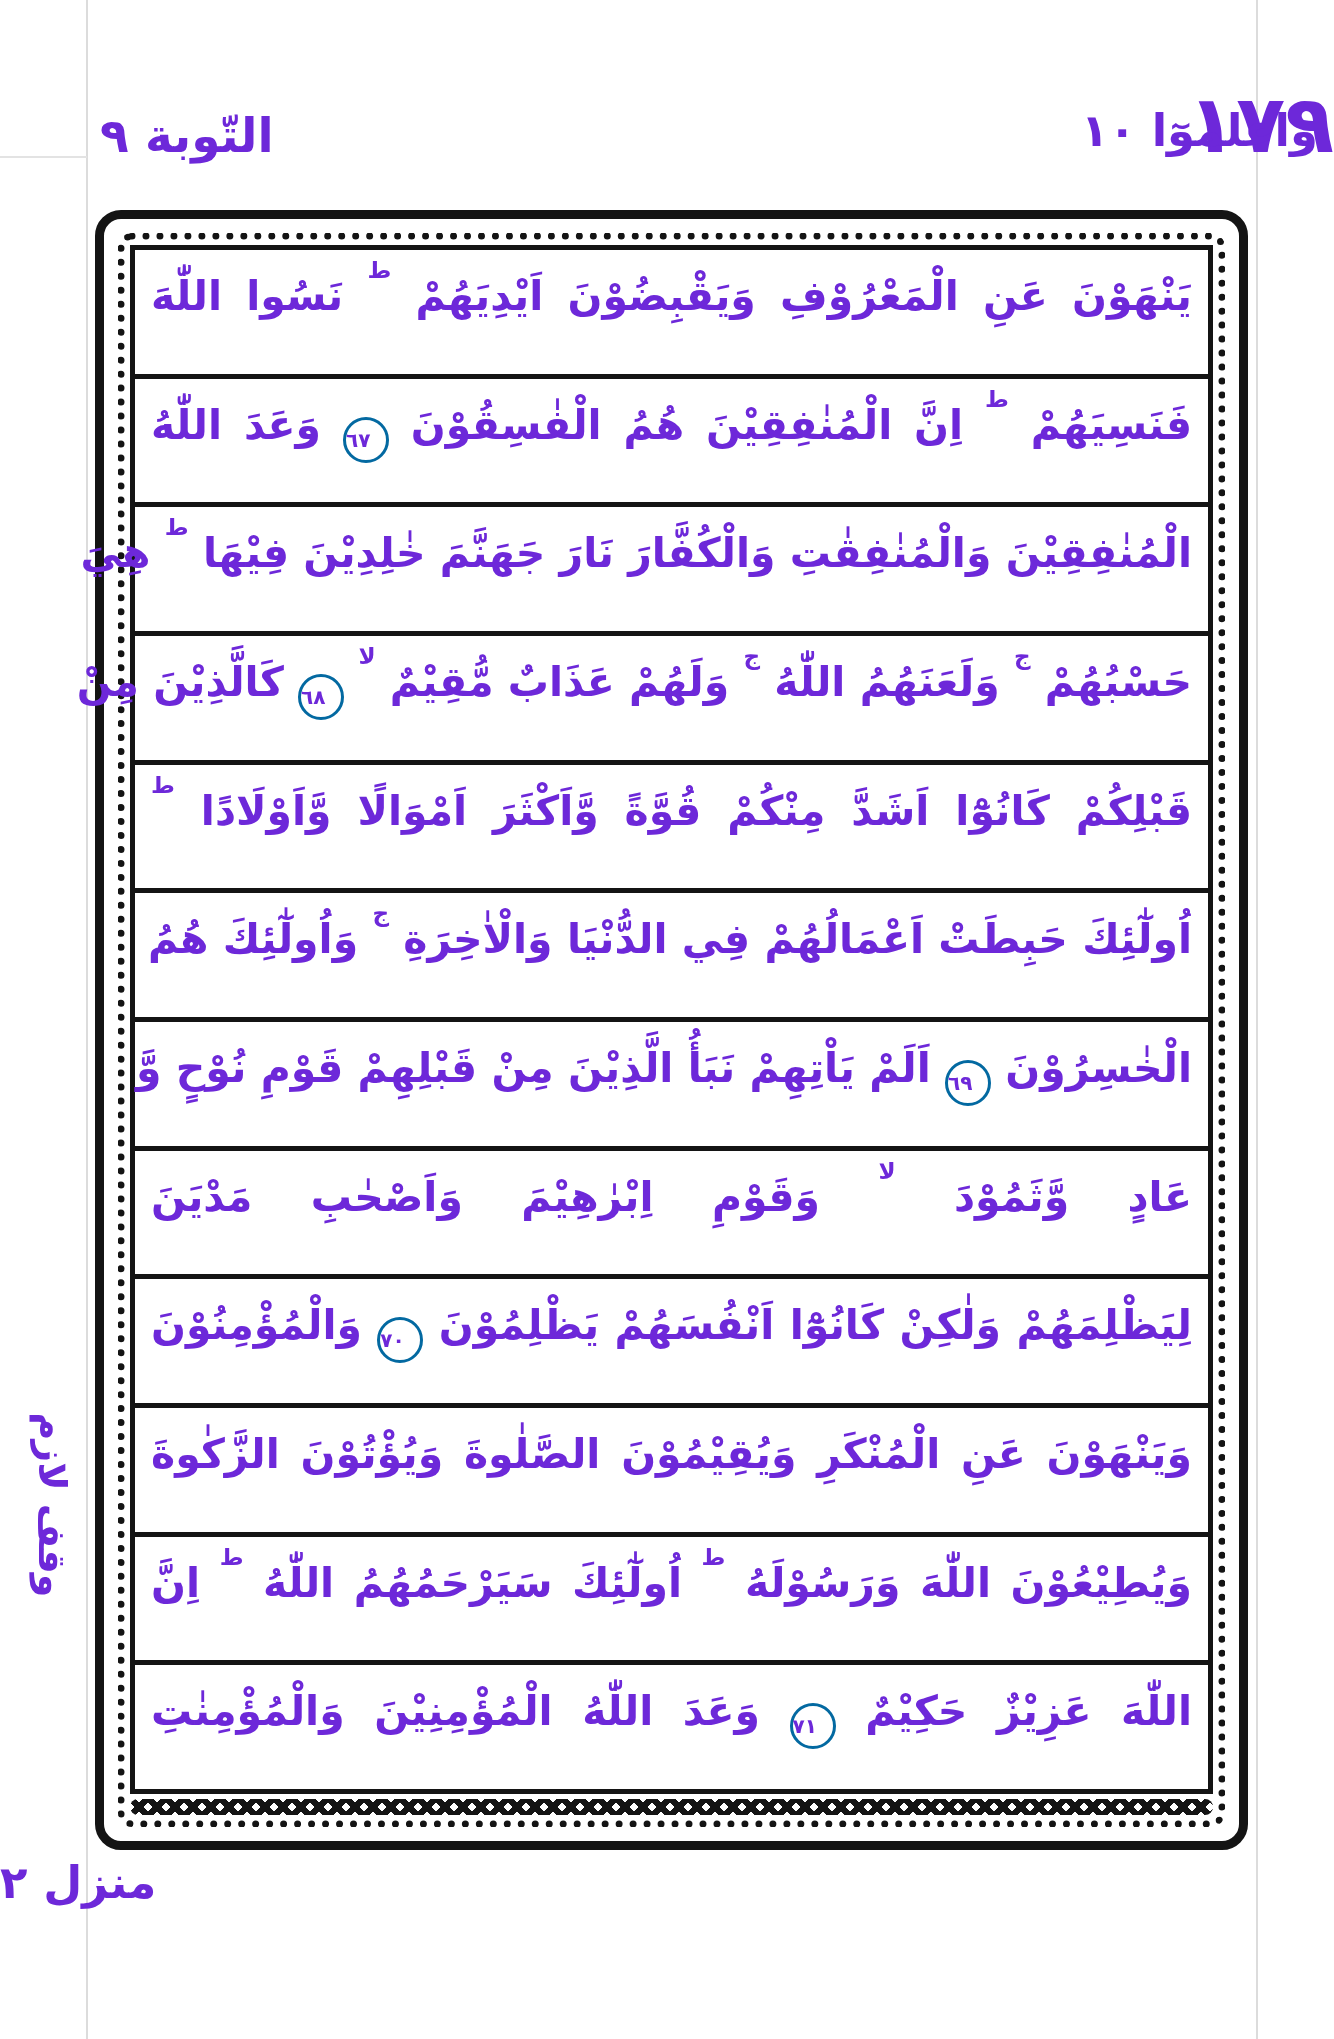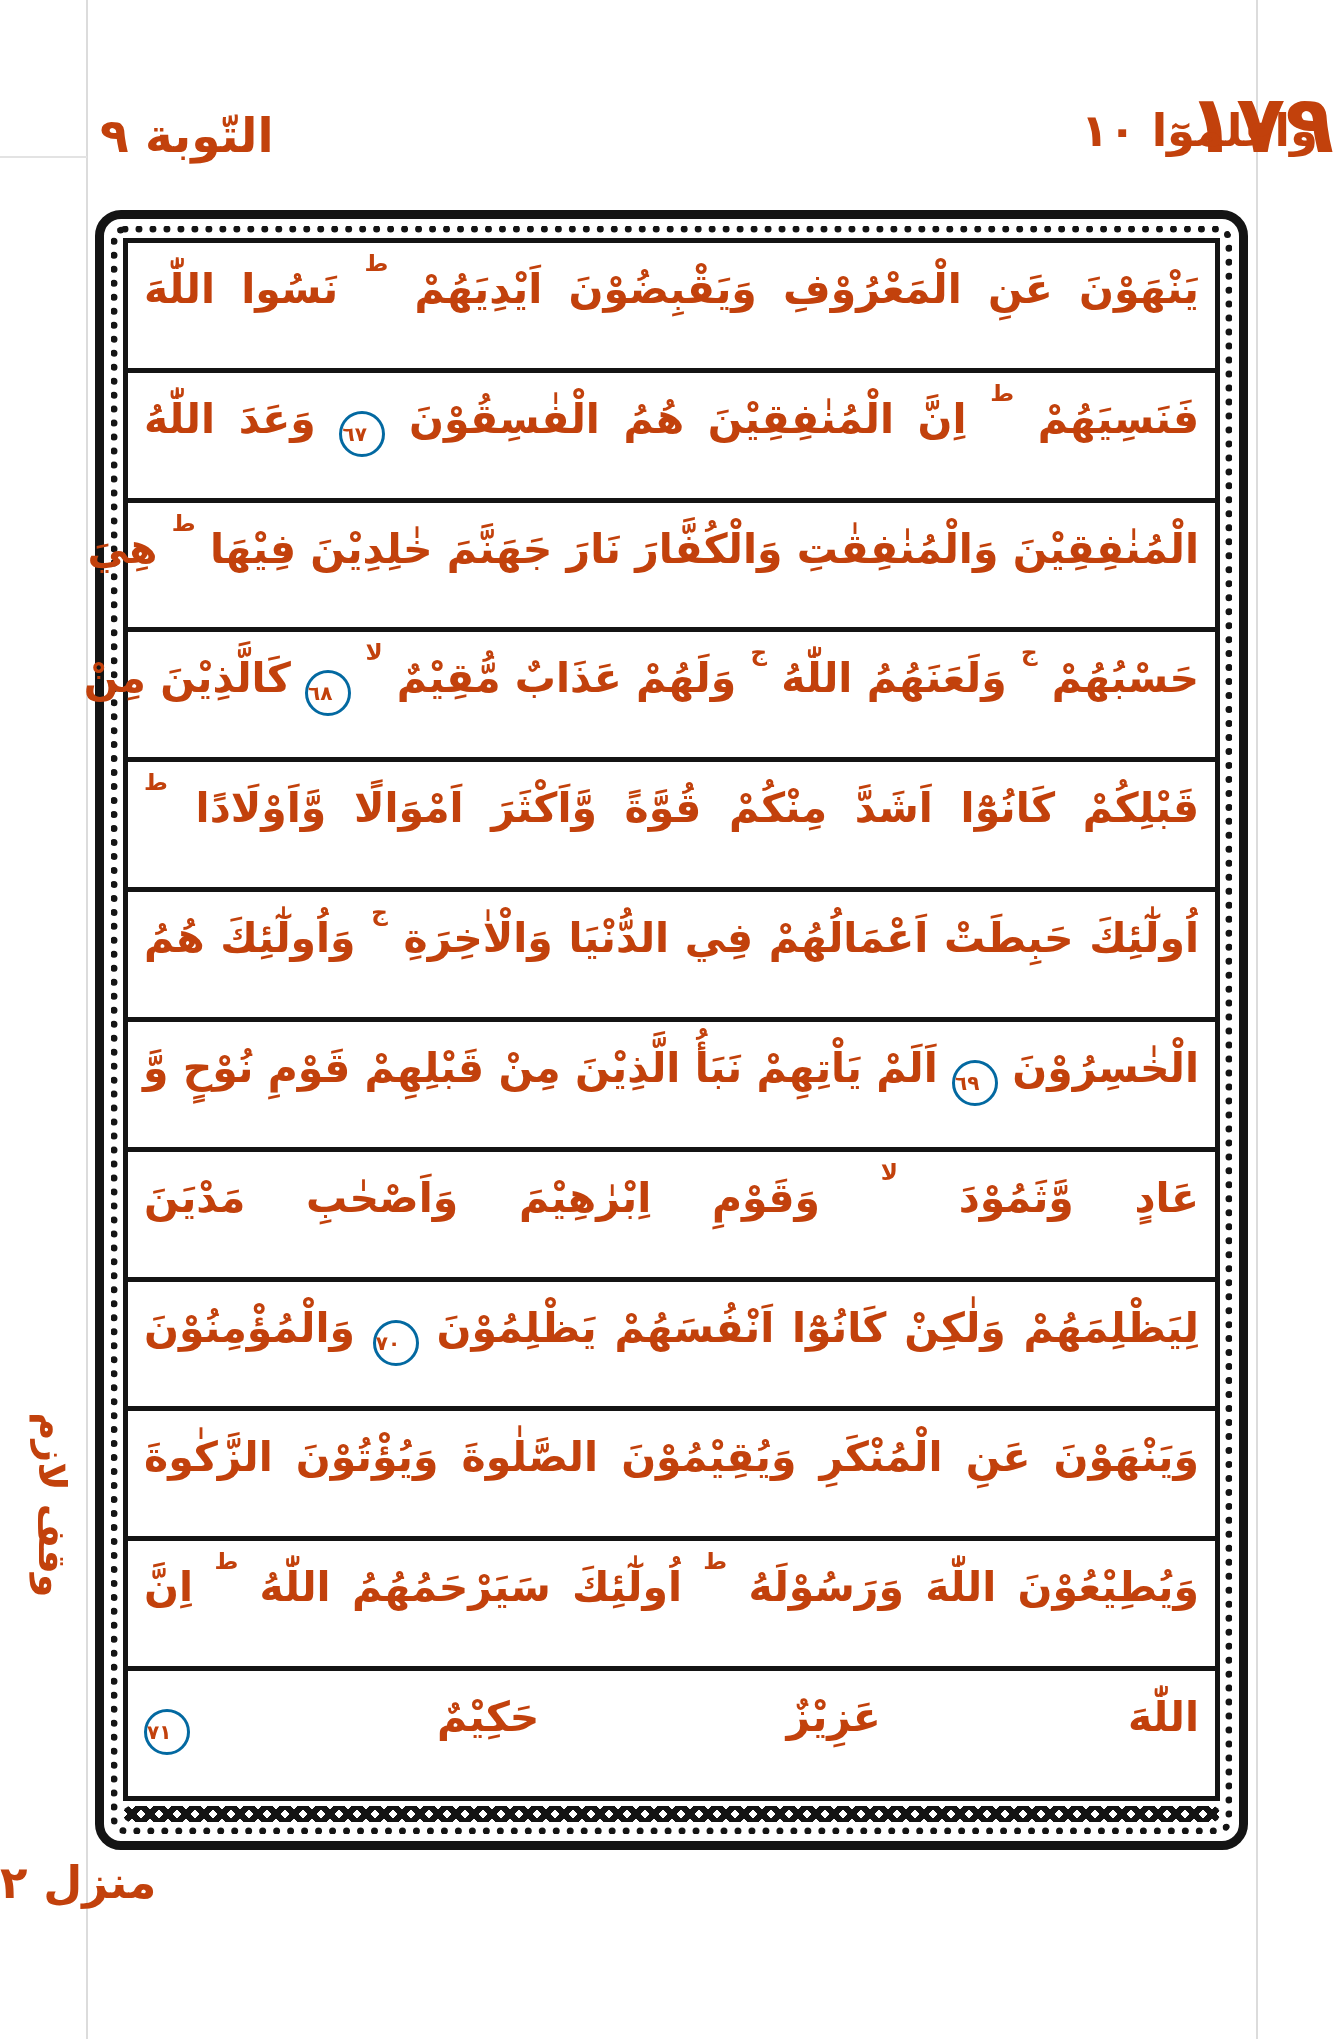--- a/index.html
+++ b/index.html
@@ -1,39 +1,39 @@
 <!DOCTYPE html>
 <html lang="ar" dir="rtl"><head>
 <meta charset="utf-8">
 <style>
   html,body{margin:0;padding:0;background:#ffffff;}
   #page{
     position:relative;
     width:1334px;height:2039px;
     background:#ffffff;
     font-family:"DejaVu Sans",sans-serif;
-    color:#c2410c;
+    color:#6d28d9;
     overflow:hidden;
   }
   
   .vguide{position:absolute;top:0;width:2px;height:100%;background:#dcdcdc;}
   #gutter-left{left:86px;}
   #gutter-right{left:1256px;}
   #hguide-topleft{position:absolute;left:0;top:156px;width:87px;height:2px;background:#e3e3e3;}
 
   
   #surah-name{position:absolute;left:100px;top:108px;font-size:47px;font-weight:bold;direction:rtl;}
   #page-number{position:absolute;left:0;right:0;top:78px;font-size:80px;font-weight:bold;direction:rtl;}
   #juz-name{position:absolute;right:16px;top:104px;font-size:45px;font-weight:bold;direction:rtl;}
 
   
   #frame{
     position:absolute;left:95px;top:210px;width:1153px;height:1640px;
     box-sizing:border-box;border:9px solid #141414;border-radius:26px;
-    padding:7px;background:#ffffff;
+    padding:14px;background:#ffffff;
   }
   #frame-band{
     box-sizing:border-box;width:100%;height:100%;
     border:7px dotted #141414;border-radius:14px;padding:5px;
     display:flex;flex-direction:column;
   }
   #textbox{
     flex:1;min-height:0;
     box-sizing:border-box;border:5px solid #141414;
     display:flex;flex-direction:column;
@@ -130,21 +130,21 @@
               <span class="vnum">٦٩</span>
             </span> <span class="seg">اَلَمْ يَاْتِهِمْ نَبَأُ الَّذِيْنَ مِنْ قَبْلِهِمْ قَوْمِ نُوْحٍ وَّ</span></div>
           <div class="qline"><span class="seg">عَادٍ وَّثَمُوْدَ</span> <span class="stop">لا</span> <span class="seg">وَقَوْمِ اِبْرٰهِيْمَ وَاَصْحٰبِ مَدْيَنَ</span></div>
           <div class="qline"><span class="seg">لِيَظْلِمَهُمْ وَلٰكِنْ كَانُوْٓا اَنْفُسَهُمْ يَظْلِمُوْنَ</span> <span class="vend">
               <span class="vnum">٧٠</span>
             </span> <span class="seg">وَالْمُؤْمِنُوْنَ</span></div>
           <div class="qline"><span class="seg">وَيَنْهَوْنَ عَنِ الْمُنْكَرِ وَيُقِيْمُوْنَ الصَّلٰوةَ وَيُؤْتُوْنَ الزَّكٰوةَ</span></div>
           <div class="qline"><span class="seg">وَيُطِيْعُوْنَ اللّٰهَ وَرَسُوْلَهُ</span> <span class="stop">ط</span> <span class="seg">اُولٰٓئِكَ سَيَرْحَمُهُمُ اللّٰهُ</span> <span class="stop">ط</span> <span class="seg">اِنَّ</span></div>
           <div class="qline"><span class="seg">اللّٰهَ عَزِيْزٌ حَكِيْمٌ</span> <span class="vend">
               <span class="vnum">٧١</span>
-            </span> </div>
+            </span> <span class="seg">وَعَدَ اللّٰهُ الْمُؤْمِنِيْنَ وَالْمُؤْمِنٰتِ</span></div>
         </div>
       <div id="bottom-ornament"></div>
     </div>
   </div>
 
   <div id="margin-note">وقف لازم</div>
 
   <div id="manzil">منزل ٢</div>
 
 </div>

